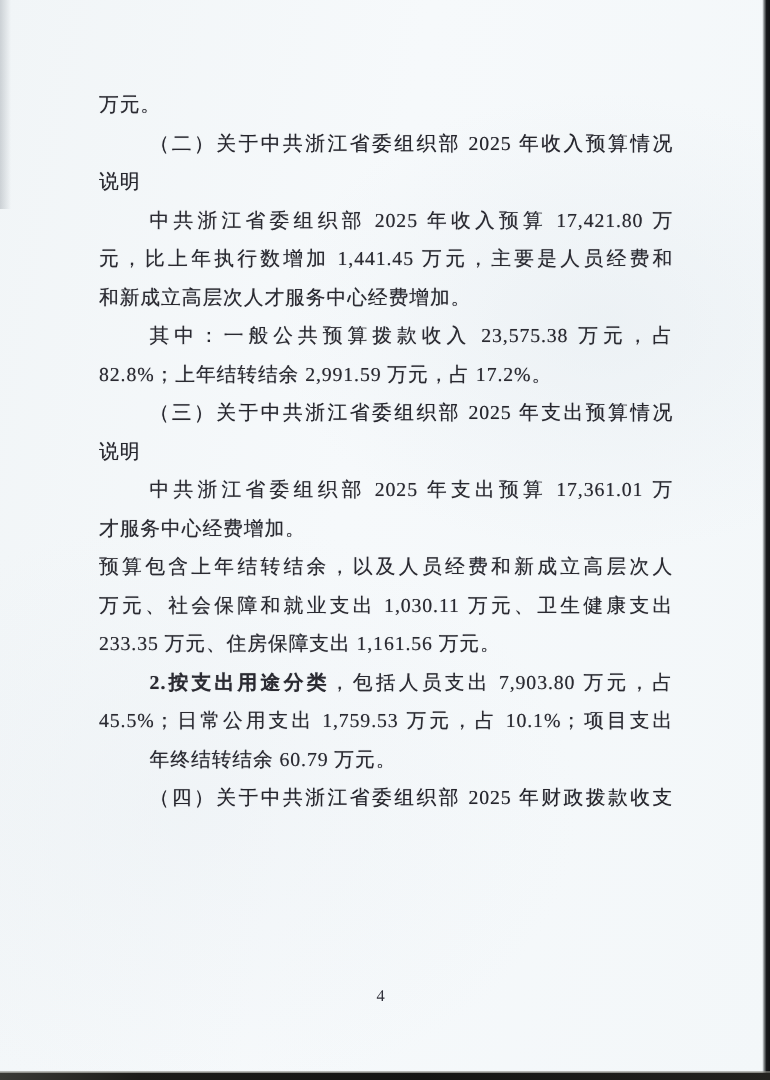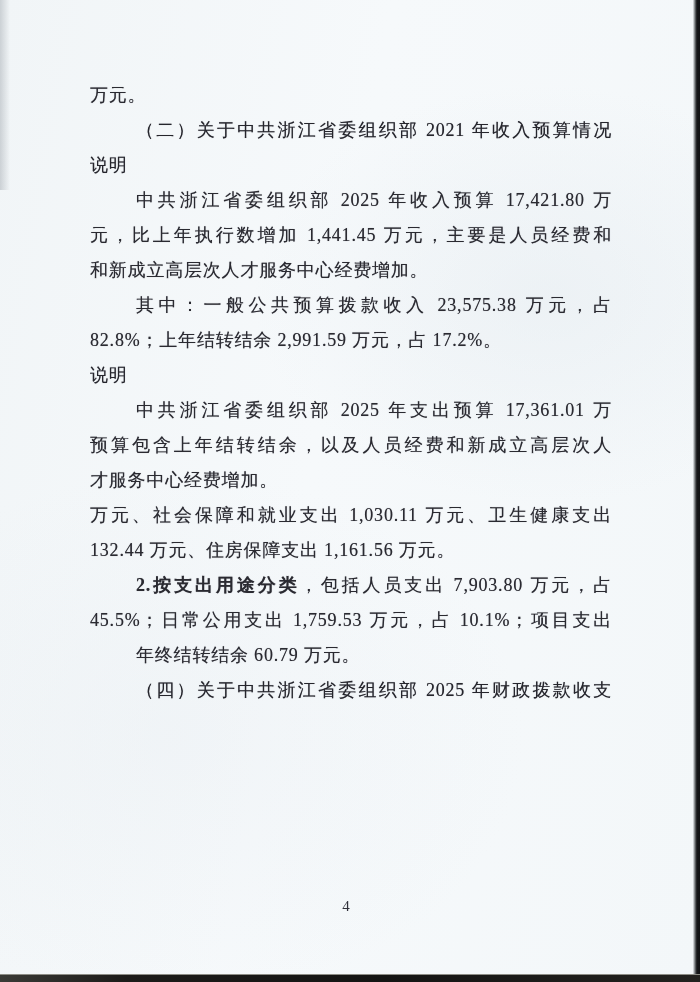--- a/index.html
+++ b/index.html
@@ -82,33 +82,34 @@
   }
 </style>
 </head>
 <body>
 
 <div class="scan-page">
   <div class="corner-shadow"></div>
 
   <div class="text-block" id="text-block">
       <div class="line"><span>万元。</span></div>
-      <div class="line j ind heading"><span>（二）关于中共浙江省委组织部 2021 年收入预算情况</span></div>
+      <div class="line j ind heading"><span>（二）关于中共浙江省委组织部 2025 年收入预算情况</span></div>
       <div class="line heading"><span>说明</span></div>
       <div class="line j ind"><span>中共浙江省委组织部 2025 年收入预算 17,421.80 万</span></div>
       <div class="line j"><span>元，比上年执行数增加 1,441.45 万元，主要是人员经费和</span></div>
       <div class="line"><span>和新成立高层次人才服务中心经费增加。</span></div>
       <div class="line j ind"><span>其中：一般公共预算拨款收入 23,575.38 万元，占</span></div>
       <div class="line"><span>82.8%；上年结转结余 2,991.59 万元，占 17.2%。</span></div>
+      <div class="line j ind heading"><span>（三）关于中共浙江省委组织部 2025 年支出预算情况</span></div>
       <div class="line heading"><span>说明</span></div>
       <div class="line j ind"><span>中共浙江省委组织部 2025 年支出预算 17,361.01 万</span></div>
+      <div class="line"><span>才服务中心经费增加。</span></div>
       <div class="line j"><span>预算包含上年结转结余，以及人员经费和新成立高层次人</span></div>
-      <div class="line"><span>才服务中心经费增加。</span></div>
       <div class="line j"><span>万元、社会保障和就业支出 1,030.11 万元、卫生健康支出</span></div>
-      <div class="line"><span>132.44 万元、住房保障支出 1,161.56 万元。</span></div>
+      <div class="line"><span>233.35 万元、住房保障支出 1,161.56 万元。</span></div>
       <div class="line j ind"><span class="bold">2.按支出用途分类</span><span>，包括人员支出 7,903.80 万元，占</span></div>
       <div class="line j"><span>45.5%；日常公用支出 1,759.53 万元，占 10.1%；项目支出</span></div>
       <div class="line ind"><span>年终结转结余 60.79 万元。</span></div>
       <div class="line j ind heading"><span>（四）关于中共浙江省委组织部 2025 年财政拨款收支</span></div>
     </div>
 
   <div class="page-number">4</div>
 
   <div class="right-edge"></div>
   <div class="bottom-edge"></div>

